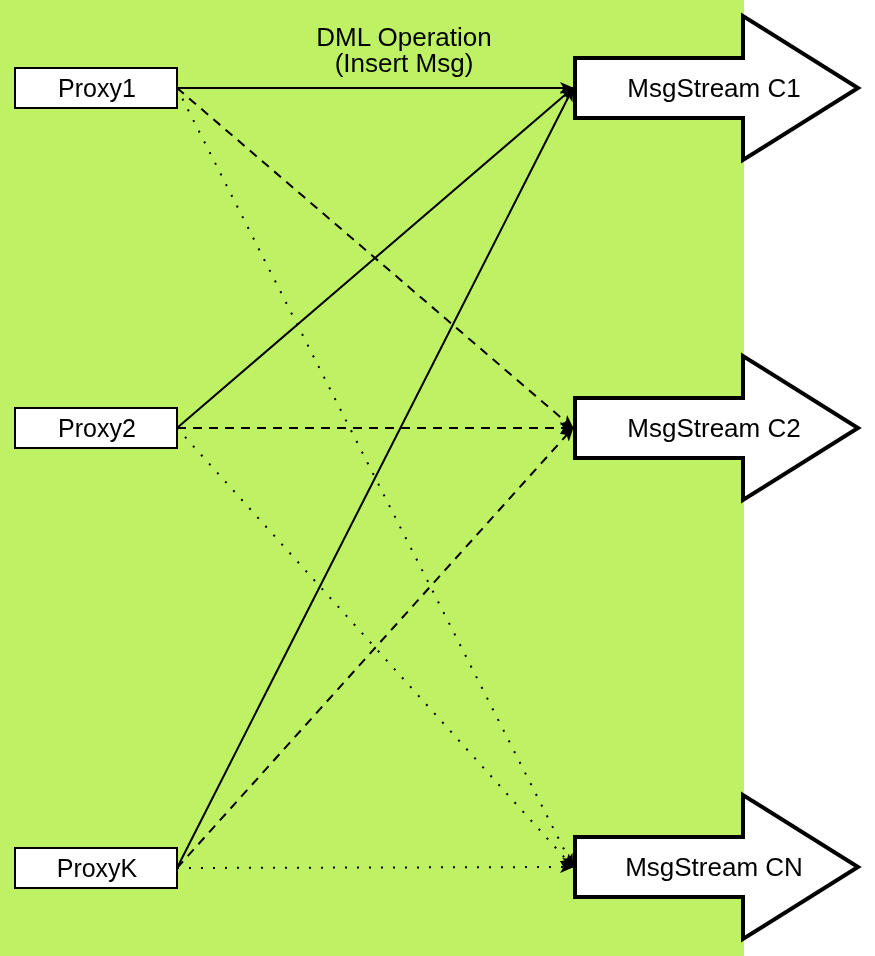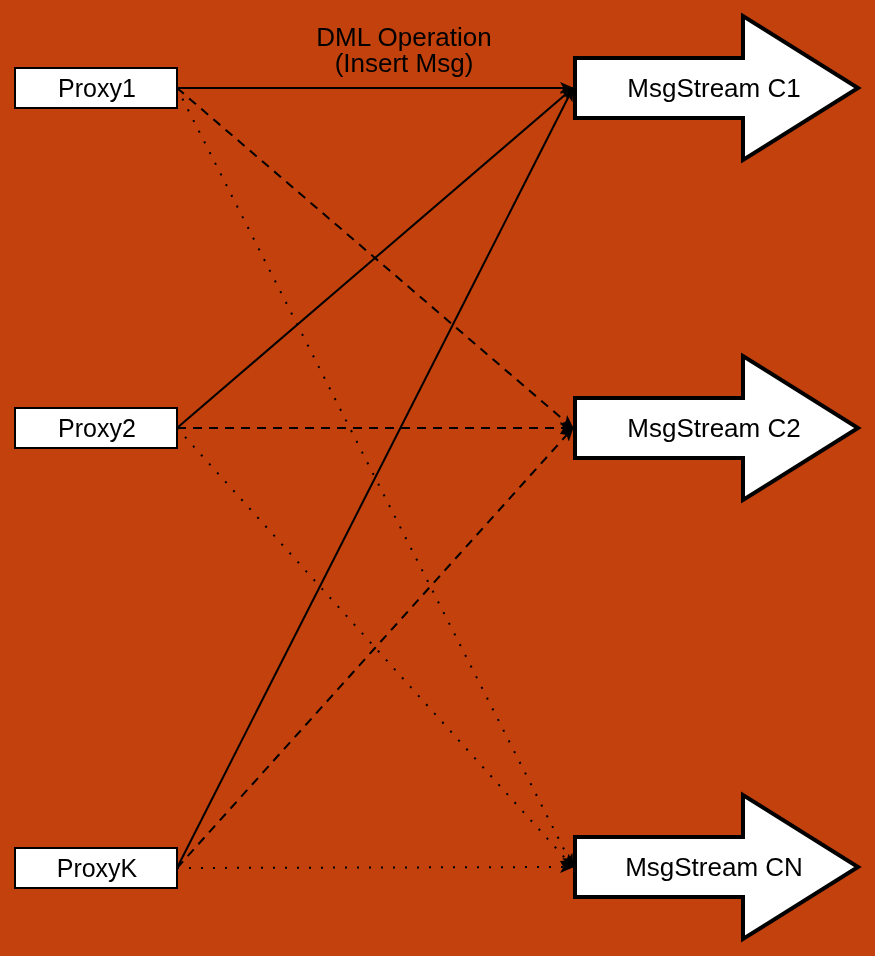--- a/index.html
+++ b/index.html
@@ -2,23 +2,23 @@
 <html><head>
 <meta charset="utf-8">
 <style>
   html, body {
     margin: 0;
     padding: 0;
     background: #ffffff;
   }
   .canvas {
     position: relative;
-    width: 875px;
+    width: 744px;
     height: 956px;
-    background: #c2410c;
+    background: #bef264;
     font-family: "Liberation Sans", "DejaVu Sans", sans-serif;
   }
   svg text {
     font-family: "Liberation Sans", "DejaVu Sans", sans-serif;
     fill: #000000;
   }
   .node-label { font-size: 25px; }
   .stream-label { font-size: 26px; }
   .annotation-label { font-size: 26px; }
   .edge { fill: none; stroke: #000000; stroke-width: 2; }

